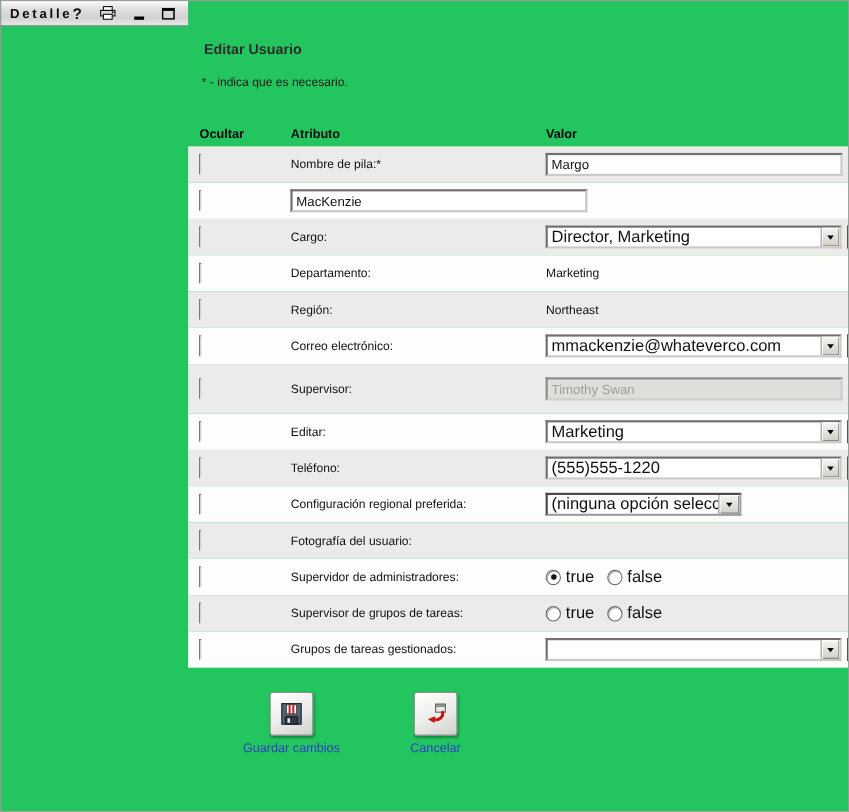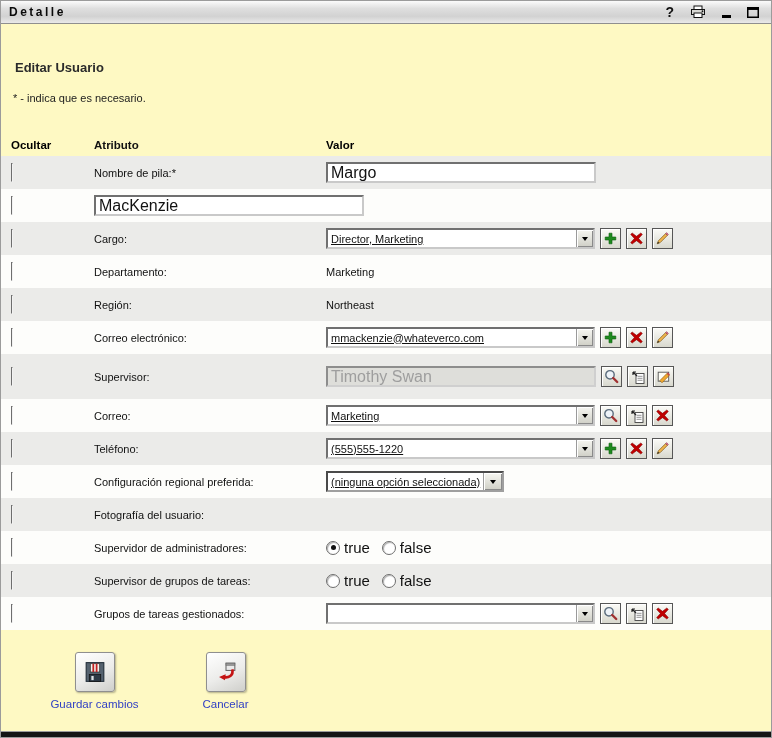--- a/index.html
+++ b/index.html
@@ -3,22 +3,22 @@
 <meta charset="utf-8">
 <style>
   html,body{margin:0;padding:0;}
   body{
     width:772px;height:738px;
     font-family:"Liberation Sans", sans-serif;
     background:#ffffff;
   }
   .window{
     box-sizing:border-box;width:772px;height:738px;
-    border:1px solid #9b9b9b;background:#fef9c3;
-    display:flex;flex-direction:column;overflow:hidden;
+    border:1px solid #9b9b9b;background:#22c55e;
+    display:flex;flex-direction:row;overflow:hidden;
   }
   
   .titlebar{
     flex:none;height:22px;
     background:linear-gradient(180deg,#fbfbfb 0%,#dedede 35%,#d2d2d2 70%,#e9e9e9 100%);
     border-bottom:1px solid #8f8f8f;
     display:flex;align-items:center;padding:0 12px 0 8px;
   }
   .tb-title{font-size:12px;font-weight:bold;letter-spacing:2.5px;color:#0a0a0a;}
   .tb-icons{margin-left:auto;display:flex;align-items:center;gap:16px;}
@@ -39,30 +39,30 @@
   #rows .row:nth-child(7){min-height:45px;}
   
   .checkbox{
     width:13px;height:13px;background:#d4d4d2;cursor:pointer;
     border:1px solid;border-color:#6e6e6e #f2f2f2 #f2f2f2 #6e6e6e;
     box-shadow:inset 1px 1px 0 #9a9a9a;
   }
   input.ti{
     box-sizing:border-box;width:270px;height:21px;
     border:2px solid;border-color:#707070 #c9c9c9 #c9c9c9 #707070;
-    background:#fff;color:#111;font-size:16px;font-family:inherit;padding:0 3px;
+    background:#fff;color:#111;font-size:12px;font-family:inherit;padding:0 3px;
   }
   input.ti:disabled{background:#dededa;color:#9e9e9e;border-color:#8d8d8d #cfcfcf #cfcfcf #8d8d8d;}
   .combo{
     box-sizing:border-box;width:269px;height:21px;cursor:pointer;
     border:2px solid;border-color:#707070 #c9c9c9 #c9c9c9 #707070;
     background:#fff;display:flex;align-items:center;
   }
   .combo.select{width:178px;border-color:#4a4a4a #9f9f9f #9f9f9f #4a4a4a;}
-  .combo-text{flex:1;padding:0 3px;font-size:11px;color:#111;white-space:nowrap;overflow:hidden;text-decoration:underline;}
+  .combo-text{flex:1;padding:0 3px;font-size:15px;color:#111;white-space:nowrap;overflow:hidden;}
   .combo-arrow{
     flex:none;width:16px;align-self:stretch;cursor:pointer;
     background:linear-gradient(#f6f6f1,#cfcfc6);
     border-left:1px solid #9a9a9a;
     box-shadow:inset 1px 1px 0 #ffffff, inset -1px -1px 0 #8a8a8a;
     display:flex;align-items:center;justify-content:center;
   }
   .combo.select .combo-arrow{width:18px;}
   .arrow-tri{width:0;height:0;border:3.5px solid transparent;border-top:4.5px solid #000;margin-top:4px;}
   .icon-btn{
@@ -243,21 +243,21 @@
                 <svg width="15" height="15" viewBox="0 0 15 15">
                   <rect x="2.2" y="3.2" width="10.5" height="9" fill="#fdfdf5" stroke="#555" stroke-width="0.9"></rect>
                   <path d="M3.8 11.6 L10.8 4.6 L13 6.8 L6 13.8 Z" fill="#f0a830" stroke="#8a5a10" stroke-width="0.6"></path>
                   <path d="M10.8 4.6 L13 6.8 L14 5.8 L11.8 3.6 Z" fill="#d04040"></path>
                 </svg>
               </span>
             </div>
           </div>
           <div class="row">
             <div class="col-hide"><span class="checkbox"></span></div>
-            <div class="col-attr"><span>Correo:</span></div>
+            <div class="col-attr"><span>Editar:</span></div>
             <div class="col-val">
               <div class="combo">
                 <span class="combo-text">Marketing</span>
                 <span class="combo-arrow">
                   <span class="arrow-tri"></span>
                 </span>
               </div>
               <span class="icon-btn">
                 <svg width="15" height="15" viewBox="0 0 15 15">
                   <circle cx="6" cy="5.8" r="4.2" fill="#eef3f8" stroke="#5a6b7c" stroke-width="1.4"></circle>

